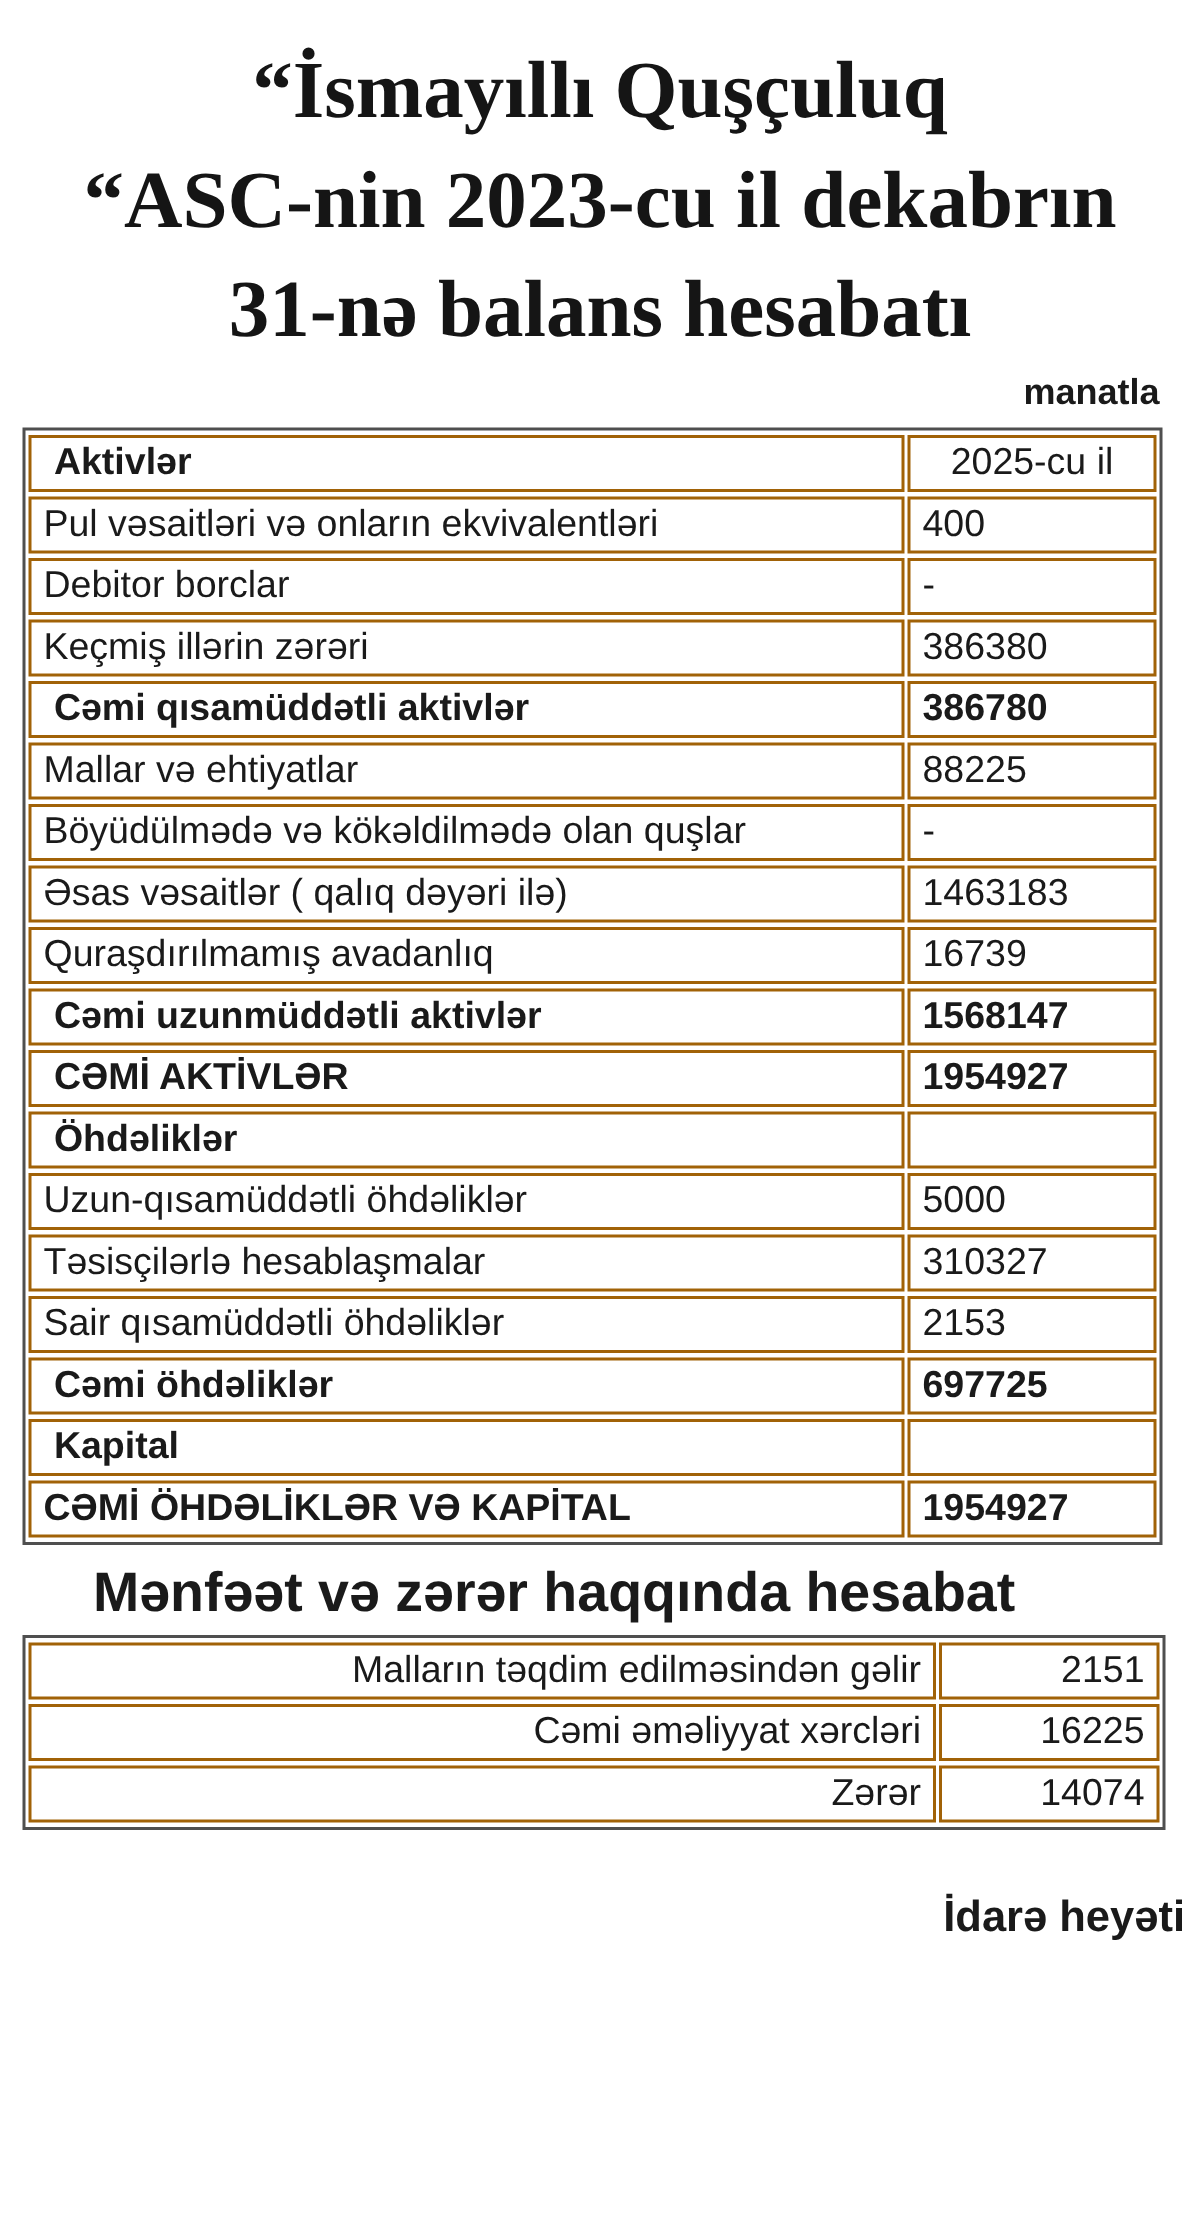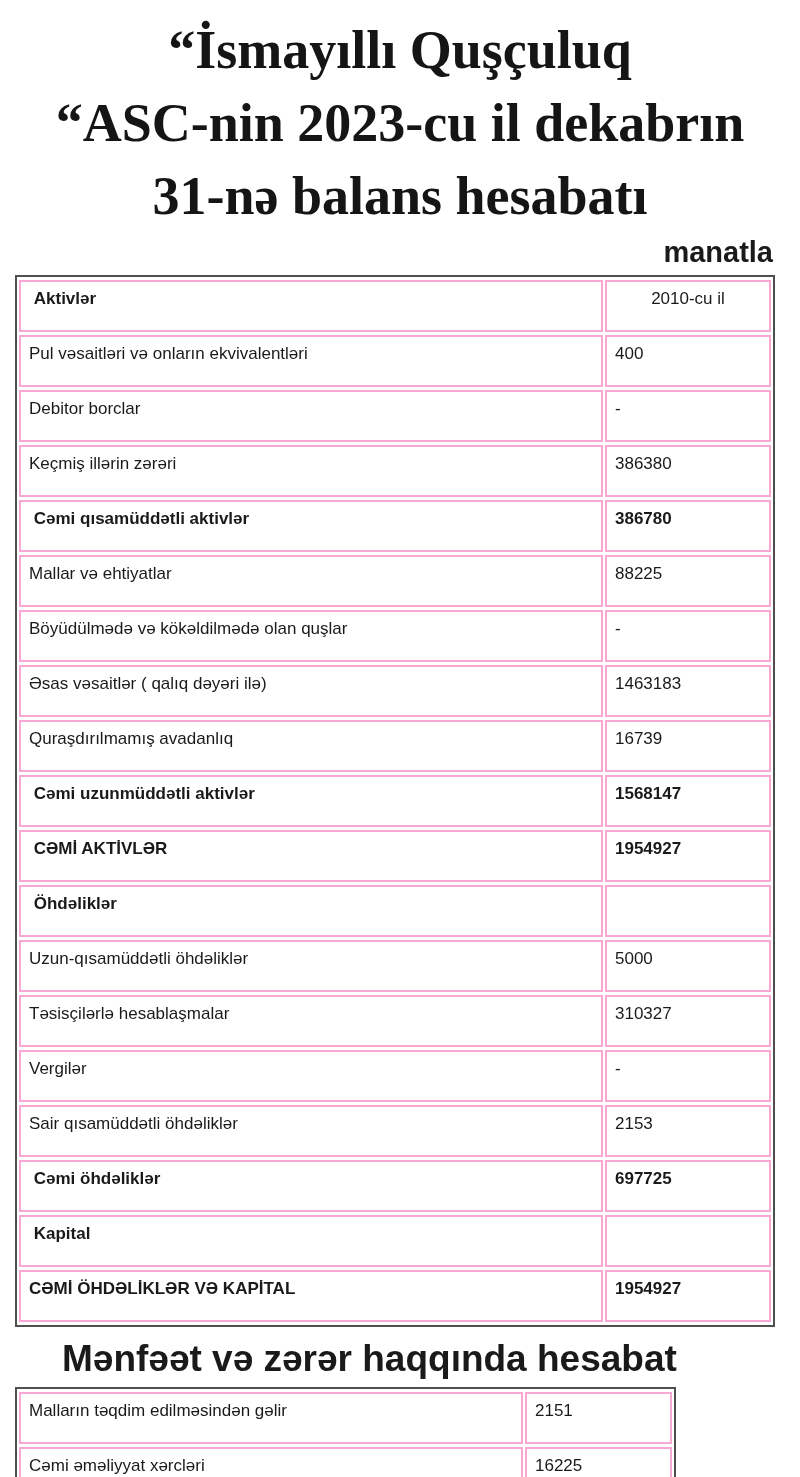--- a/index.html
+++ b/index.html
@@ -5,51 +5,51 @@
   html, body { margin: 0; padding: 0; }
   body {
     width: 800px;
     height: 1477px;
     background: #ffffff;
     color: #1a1a1a;
     font-family: "Liberation Sans", sans-serif;
     overflow: hidden;
   }
   .doc-title {
-    margin-top: 14px;
+    margin-top: 24px;
     text-align: center;
     font-family: "Liberation Serif", serif;
     font-weight: bold;
     font-size: 54px;
     line-height: 73px;
     color: #151515;
   }
   .unit-note {
     width: 773px;
     text-align: right;
     font-weight: bold;
-    font-size: 29px;
+    font-size: 24px;
     line-height: 30px;
     margin-top: 4px;
   }
   table.doc-table {
     border-collapse: separate;
     border-spacing: 2px 3px;
     border: 2px solid #4f4f4f;
     background: #ffffff;
     margin-left: 15px;
     table-layout: fixed;
   }
   table.balance { width: 760px; margin-top: 8px; }
-  table.pl { width: 661px; margin-top: 12px; }
+  table.pl { width: 762px; margin-top: 12px; text-align: right; }
   .doc-table td {
-    border: 2px solid #f9a8d4;
-    font-size: 17px;
+    border: 2px solid #a16207;
+    font-size: 25px;
     line-height: 29px;
-    padding: 2px 8px 17px 8px;
+    padding: 2px 8px 3px 8px;
     white-space: pre-wrap;
     vertical-align: middle;
     overflow: hidden;
   }
   table.balance td.val { width: 146px; }
   table.pl td.val { width: 127px; }
   .b { font-weight: bold; }
   .val-center { text-align: center; }
   .pl-title {
     margin: 16px 0 0 62px;
@@ -72,21 +72,21 @@
   <div>“ASC-nin 2023-cu il dekabrın</div>
   <div>31-nə balans hesabatı</div>
 </div>
 
 <div class="unit-note">manatla</div>
 
 <table class="doc-table balance">
   <tbody>
     <tr>
       <td class="label b"> Aktivlər</td>
-      <td class="val val-center">2010-cu il</td>
+      <td class="val val-center">2025-cu il</td>
     </tr>
   <tr>
         <td class="label">Pul vəsaitləri və onların ekvivalentləri</td>
         <td class="val">400</td>
       </tr>
       <tr>
         <td class="label">Debitor borclar</td>
         <td class="val">-</td>
       </tr>
       <tr>
@@ -127,24 +127,20 @@
       </tr>
       <tr>
         <td class="label">Uzun-qısamüddətli öhdəliklər</td>
         <td class="val">5000</td>
       </tr>
       <tr>
         <td class="label">Təsisçilərlə hesablaşmalar</td>
         <td class="val">310327</td>
       </tr>
       <tr>
-        <td class="label">Vergilər</td>
-        <td class="val">-</td>
-      </tr>
-      <tr>
         <td class="label">Sair qısamüddətli öhdəliklər</td>
         <td class="val">2153</td>
       </tr>
       <tr>
         <td class="label b"> Cəmi öhdəliklər</td>
         <td class="val b">697725</td>
       </tr>
       <tr>
         <td class="label b"> Kapital</td>
         <td class="val b"></td>

